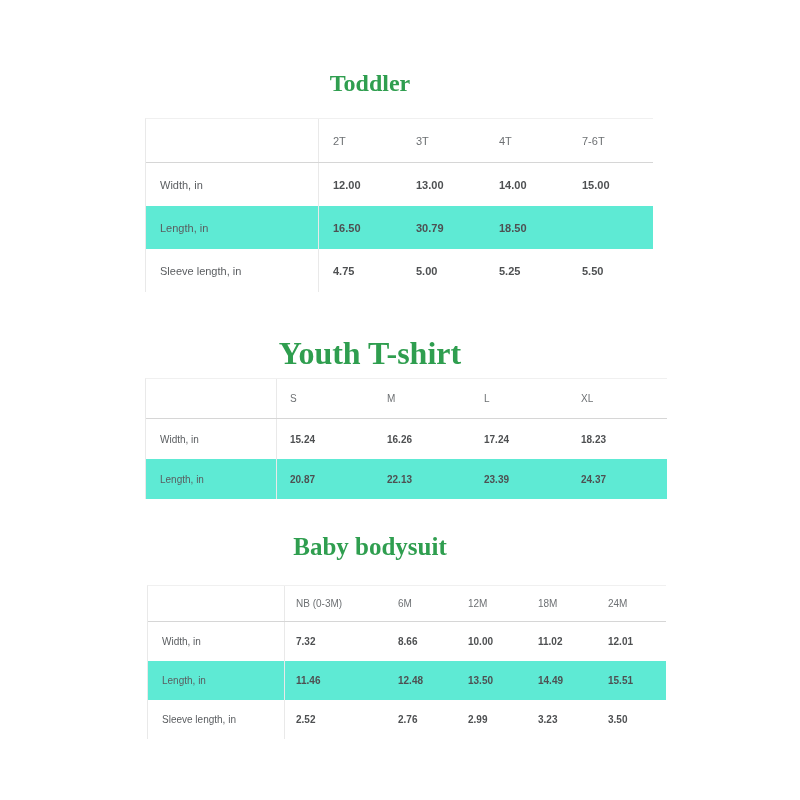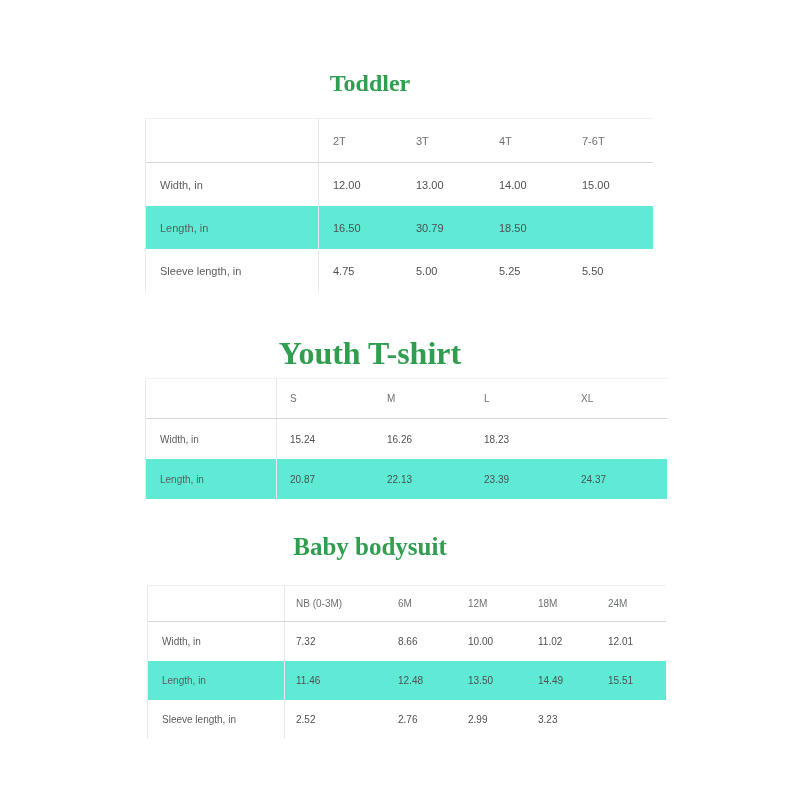--- a/index.html
+++ b/index.html
@@ -19,21 +19,21 @@
   .size-table{position:absolute;background:#ffffff;
     border-left:1px solid #e9e9e9;border-top:1px solid #f0f0f0;}
   .trow{display:flex;align-items:flex-start;box-sizing:border-box;}
   .trow.header{border-bottom:1px solid #d6d6d6;}
   .trow.stripe{background:#5eead4;}
   .cell{box-sizing:border-box;height:100%;display:flex;align-items:center;
     white-space:nowrap;overflow:hidden;}
   .cell.label-col{border-right:1px solid #e9e9e9;}
   .hdr-txt{color:#6d7073;}
   .lbl-txt{color:#5a5d60;}
-  .val-txt{color:#4e5052;}
+  .val-txt{color:#4e5052;font-weight:bold;}
 
   
   #table-1{top:118px;left:145px;width:507px;font-size:11px;}
   #table-1 .trow.header{height:44px;}
   #table-1 .trow.data{height:43px;}
   #table-1 .c0{width:173px;padding-left:14px;}
   #table-1 .c1,#table-1 .c2,#table-1 .c3,#table-1 .c4{width:83px;padding-left:14px;}
 
   
   #table-2{top:378px;left:145px;width:521px;font-size:10px;}
@@ -91,20 +91,21 @@
       <div class="cell c0 label-col"></div>
       <div class="cell c1 hdr-txt">S</div>
       <div class="cell c2 hdr-txt">M</div>
       <div class="cell c3 hdr-txt">L</div>
       <div class="cell c4 hdr-txt">XL</div>
     </div>
     <div class="trow data">
       <div class="cell c0 label-col lbl-txt">Width, in</div>
       <div class="cell c1 val-txt">15.24</div>
       <div class="cell c2 val-txt">16.26</div>
+      <div class="cell c3 val-txt">17.24</div>
       <div class="cell c4 val-txt">18.23</div>
     </div>
     <div class="trow data stripe">
       <div class="cell c0 label-col lbl-txt">Length, in</div>
       <div class="cell c1 val-txt">20.87</div>
       <div class="cell c2 val-txt">22.13</div>
       <div class="cell c3 val-txt">23.39</div>
       <div class="cell c4 val-txt">24.37</div>
     </div>
   </div>
@@ -134,14 +135,15 @@
       <div class="cell c3 val-txt">13.50</div>
       <div class="cell c4 val-txt">14.49</div>
       <div class="cell c5 val-txt">15.51</div>
     </div>
     <div class="trow data">
       <div class="cell c0 label-col lbl-txt">Sleeve length, in</div>
       <div class="cell c1 val-txt">2.52</div>
       <div class="cell c2 val-txt">2.76</div>
       <div class="cell c3 val-txt">2.99</div>
       <div class="cell c4 val-txt">3.23</div>
+      <div class="cell c5 val-txt">3.50</div>
     </div>
   </div>
 
 </body></html>

